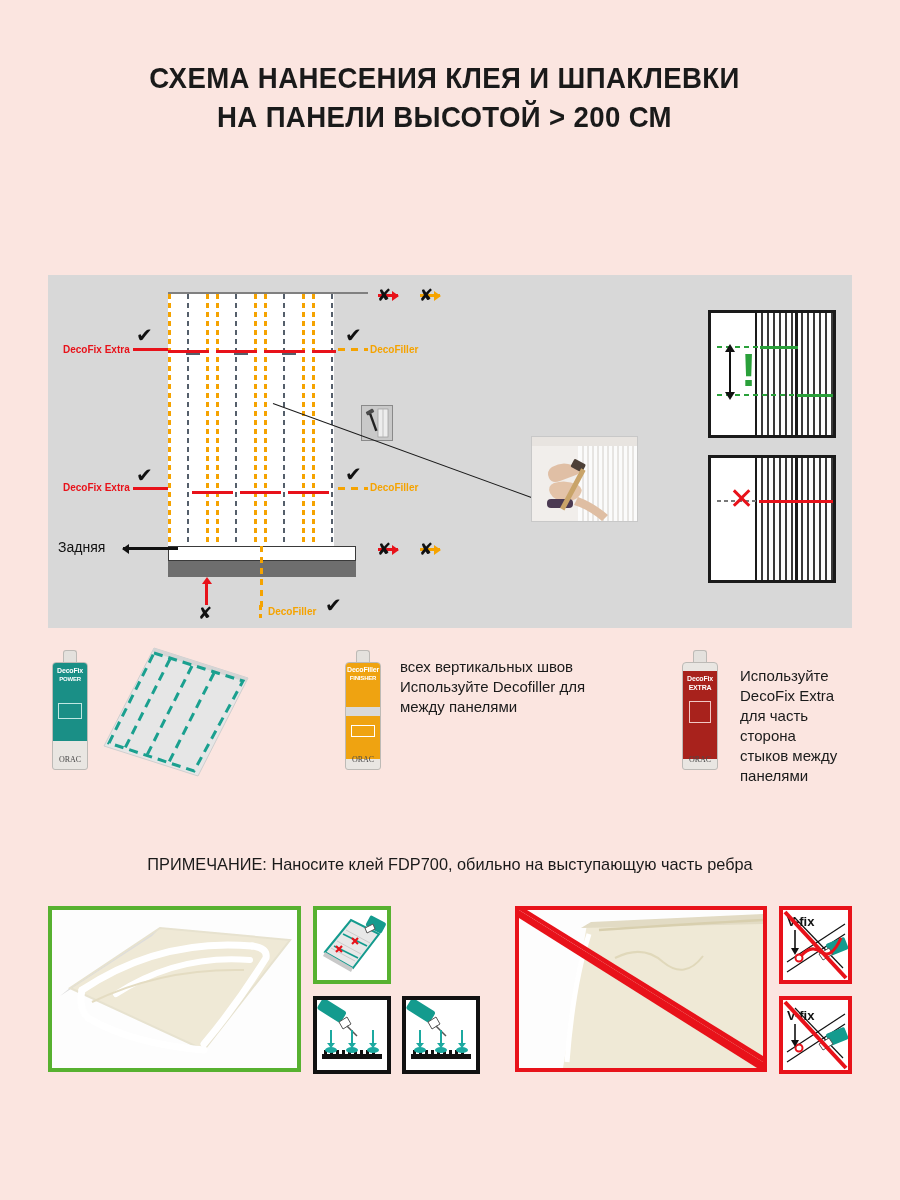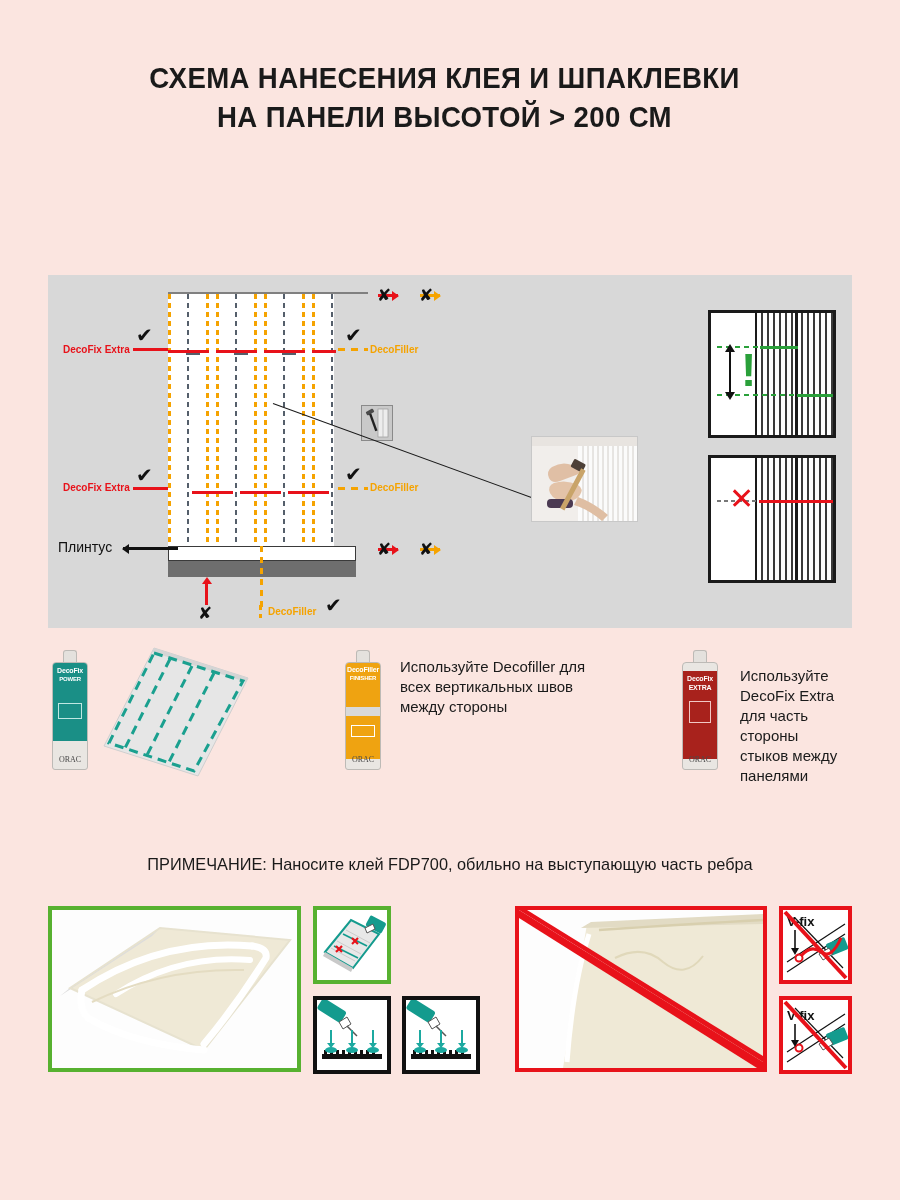--- a/index.html
+++ b/index.html
@@ -247,21 +247,21 @@
           <rect x="7" y="8" width="2.4" height="18" fill="#222" transform="rotate(-20 8 8)"></rect>
         </g>
       </svg>
     </div>
   </div>
 
   <div class="plinth-white"></div>
   <div class="plinth-gray"></div>
   <div class="plinth-dash"></div>
 
-  <div class="plintus-label" style="left:10px; top:264px;">Плинтус</div>
+  <div class="plintus-label" style="left:10px; top:264px;">Задняя</div>
   <div class="arr-h" style="left:75px; top:272px; width:55px; background:#111; color:#111;"></div>
 
   <div class="lbl red" style="left:15px; top:345px;"></div>
   <div class="lbl red" style="left:15px; top:69px;">DecoFix Extra</div>
   <div class="rule-red" style="left:85px; top:73px; width:35px;"></div>
   <div class="check" style="left:88px; top:50px;">✔</div>
 
   <div class="lbl red" style="left:15px; top:207px;">DecoFix Extra</div>
   <div class="rule-red" style="left:85px; top:212px; width:35px;"></div>
   <div class="check" style="left:88px; top:190px;">✔</div>
@@ -407,41 +407,41 @@
       <div class="tube-label" style="top:0; height:96px; background:#efa311;"></div>
       <div class="tube-brand" style="top:3px;">DecoFiller</div>
       <div class="tube-brand" style="top:12px; font-size:6px;">FINISHER</div>
       <div style="position:absolute;left:0;right:0;top:44px;height:9px;background:#d9d9d9;"></div>
       <div style="position:absolute;left:5px;top:62px;width:24px;height:12px;border:1px solid #fff;"></div>
       <div class="orac">ORAC</div>
     </div>
   </div>
 
   <div class="prod-text" style="left:400px; top:17px; width:250px;">
+    <div>всех вертикальных швов</div>
     <div>Используйте Decofiller для</div>
-    <div>всех вертикальных швов</div>
-    <div>между стороны</div>
+    <div>между панелями</div>
   </div>
 
   <div class="tube" style="left:682px; top:10px; width:38px; height:122px;">
     <div class="tube-cap"></div>
     <div class="tube-body">
       <div class="tube-label" style="top:8px; height:88px; background:#a8221c;"></div>
       <div class="tube-brand" style="top:12px;">DecoFix</div>
       <div class="tube-brand" style="top:21px; font-size:7px;">EXTRA</div>
       <div style="position:absolute;left:6px;top:38px;width:22px;height:22px;border:1.2px solid #f1c7c4;"></div>
       <div class="orac">ORAC</div>
     </div>
   </div>
 
   <div class="prod-text" style="left:740px; top:8px; width:140px;margin-top:18px;">
     <div>Используйте</div>
     <div>DecoFix Extra</div>
     <div>для часть</div>
-    <div>стороны</div>
+    <div>сторона</div>
     <div>стыков между</div>
     <div>панелями</div>
   </div>
 </div>
 
 <div class="note">ПРИМЕЧАНИЕ: Наносите клей FDP700, обильно на выступающую часть ребра</div>
 
 <div class="bottom-row">
 
   <div class="fbox green" style="left:48px; top:8px; width:253px; height:166px;">

